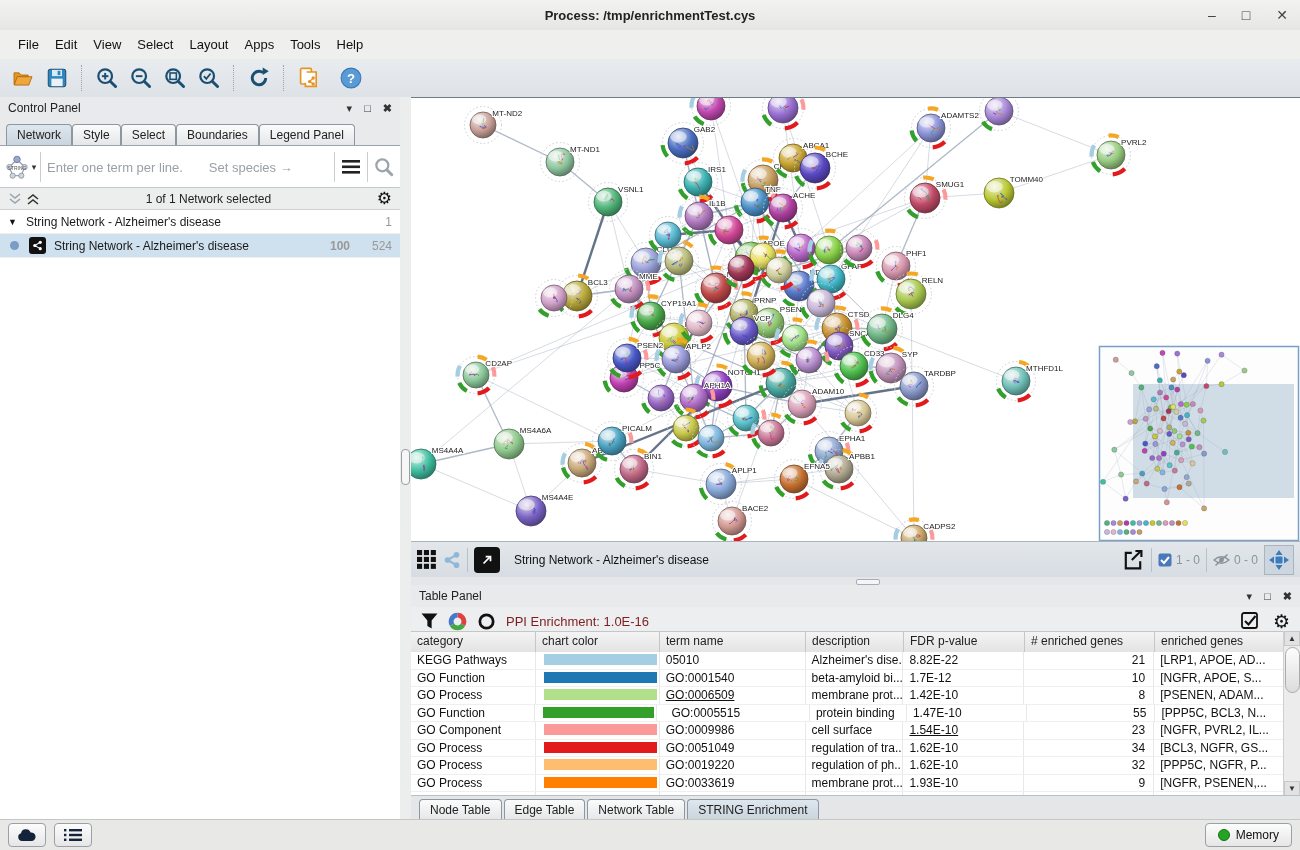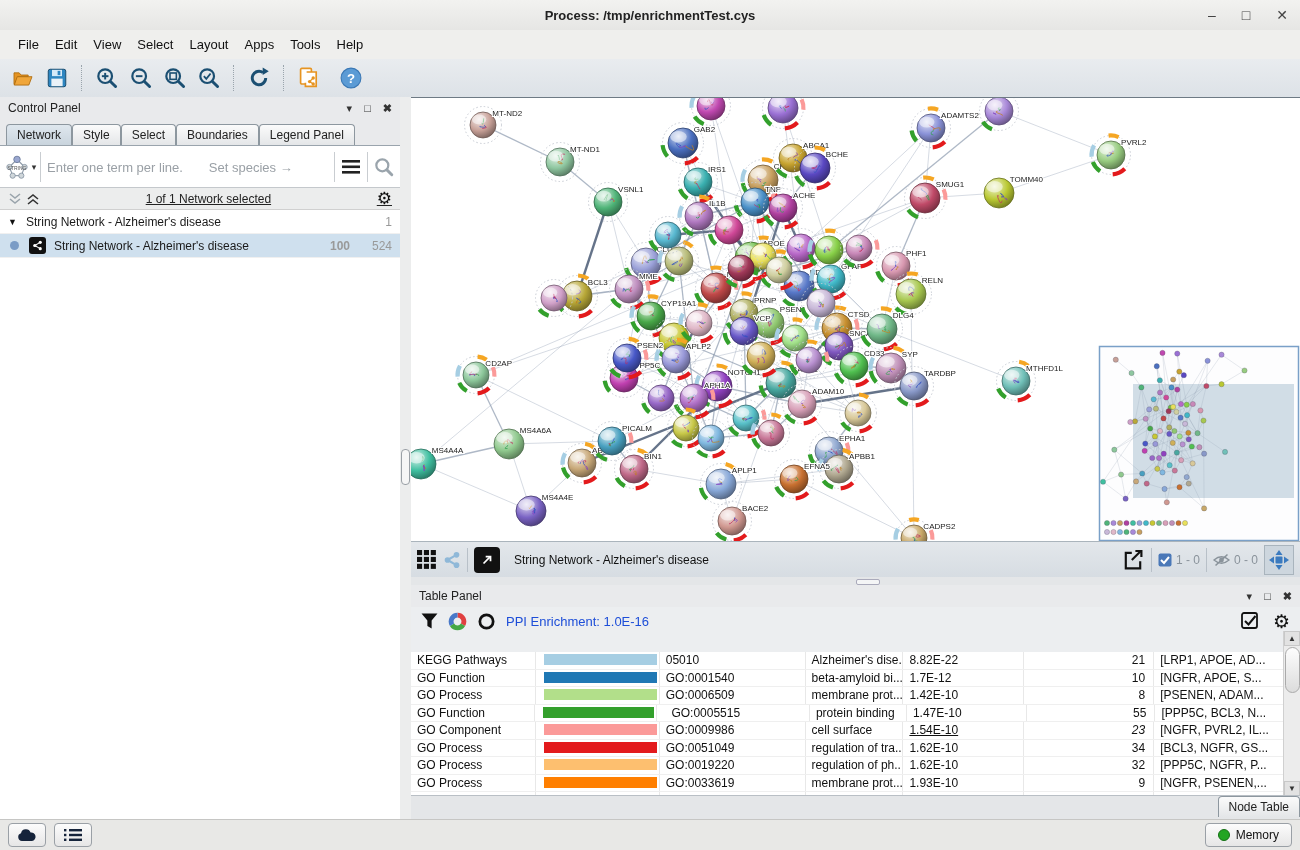--- a/index.html
+++ b/index.html
@@ -33,21 +33,21 @@
   .tab{border:1px solid #8d979f;border-bottom:none;border-radius:4px 4px 0 0;
        background:linear-gradient(#fbfbfb,#e4e6e8);padding:3px 10px;font-size:12px;color:#222;}
   .tab.active{background:linear-gradient(#dfe7ee,#c9d4dd);}
   .stringbar{height:40px;margin:1px 0 0 0;border-bottom:1px solid #c4c8cc;display:flex;align-items:center;background:#fff;}
   .slogo{width:40px;display:flex;align-items:center;justify-content:center;gap:2px;}
   .sinput{flex:1;font-size:13px;color:#9aa0a6;padding-left:6px;display:flex;align-items:center;gap:26px;}
   .sspecies{color:#9aa0a6;}
   .sdiv{width:1px;height:30px;background:#c9cdd1;}
   .sbtn{width:32px;height:34px;display:flex;align-items:center;justify-content:center;}
   .selrow{height:21px;background:#eceded;border-bottom:1px solid #d0d0d0;display:flex;align-items:center;
-          font-size:12px;color:#222;padding:0 8px;text-decoration:underline;}
+          font-size:12px;color:#222;padding:0 8px;}
   .selrow .mid{flex:1;text-align:center;}
   .tree{font-size:12px;}
   .trow{height:23px;display:flex;align-items:center;padding:0 8px;border-bottom:1px solid #f0f0f0;}
   .trow.selected{background:#cfe0ee;}
   .tri{width:18px;font-size:9px;color:#111;}
   .dot{width:9px;height:9px;border-radius:50%;background:#7a9cc6;margin:0 10px 0 2px;}
   .badge{width:17px;height:17px;background:#111;border-radius:3px;display:flex;align-items:center;justify-content:center;margin-right:8px;}
   .tname{color:#1a1a1a;}
   .tcount{margin-left:auto;color:#999;}
   .tcount2{color:#999;width:42px;text-align:right;}
@@ -61,37 +61,37 @@
   .nettoolbar{position:absolute;top:541px;left:411px;right:0;height:36px;background:linear-gradient(#e3e7eb,#d6dce2);
               border-top:1px solid #aab4bc;display:flex;align-items:center;padding:0 6px;gap:6px;}
   .ntitle{font-size:12px;color:#111;margin-left:8px;flex:1;}
   .nsep{width:1px;height:24px;background:#b8c0c8;}
   .counter{font-size:12px;color:#8a939b;display:flex;align-items:center;gap:4px;}
   .blackbtn{width:26px;height:26px;background:#111;border-radius:4px;display:flex;align-items:center;justify-content:center;}
   .compassbox{width:28px;height:28px;background:#cdd6de;border:1px solid #a9b4bd;display:flex;align-items:center;justify-content:center;}
   
   .tpanel{position:absolute;top:585px;left:411px;right:0;bottom:30px;background:#eceef0;}
   .tptool{height:28px;display:flex;align-items:center;gap:10px;padding:0 10px;}
-  .ppitext{font-size:13px;color:#1d4ed8;}
+  .ppitext{font-size:13px;color:#7f1d1d;}
   .tptool .right{margin-left:auto;display:flex;gap:14px;align-items:center;}
   .gear{font-size:17px;color:#111;line-height:1;}
   .tblhead{position:absolute;top:46px;left:0;height:20px;display:flex;background:linear-gradient(#f4f4f4,#e3e3e3);
            border-top:1px solid #c6c6c6;border-bottom:1px solid #b9b9b9;}
   .hcell{font-size:12px;color:#222;padding:2px 0 0 6px;border-right:1px solid #c6c6c6;box-sizing:border-box;}
   .tblrows{position:absolute;top:67px;left:0;right:16px;height:144px;overflow:hidden;background:#0ea5e9;}
   .r{display:flex;height:16.5px;border-bottom:1px solid #efefef;background:#fff;}
   .c{font-size:12px;color:#111;padding-left:6px;border-right:1px solid #e8e8e8;box-sizing:border-box;
      white-space:nowrap;overflow:hidden;line-height:16px;}
   .c.num{text-align:right;padding-right:8px;}
   .cbar{height:11px;margin:2px 2px 0 2px;}
   .vscroll{position:absolute;top:46px;right:0;width:16px;height:165px;background:#ececec;border-left:1px solid #d0d0d0;}
   .varrow{height:15px;display:flex;align-items:center;justify-content:center;font-size:8px;color:#333;background:#e2e2e2;border:1px solid #c8c8c8;box-sizing:border-box;}
   .vknob{position:absolute;top:16px;left:1px;width:13px;height:44px;border-radius:8px;background:linear-gradient(#fdfdfd,#dcdcdc);border:1px solid #aaa;}
   .tbltabs{position:absolute;left:0;right:0;bottom:0;height:24px;background:#e4e6e8;display:flex;align-items:flex-end;
-           padding-left:8px;gap:2px;border-top:1px solid #b9bfc5;flex-direction:column;}
+           padding-left:8px;gap:2px;border-top:1px solid #b9bfc5;}
   
   .statusbar{position:absolute;left:0;right:0;bottom:0;height:30px;background:#e8e8e6;border-top:1px solid #c6c6c4;
              display:flex;align-items:center;padding:0 8px;gap:8px;}
   .sbbtn{width:36px;height:22px;border:1px solid #9aa0a6;border-radius:4px;background:linear-gradient(#fcfcfc,#e6e6e6);
          display:flex;align-items:center;justify-content:center;}
   .membtn{margin-left:auto;height:22px;border:1px solid #9aa0a6;border-radius:4px;background:linear-gradient(#fcfcfc,#e6e6e6);
           display:flex;align-items:center;gap:6px;padding:0 12px;font-size:12px;color:#111;}
   .gdot{width:10px;height:10px;border-radius:50%;background:#23a523;border:1px solid #157015;}
 </style>
 </head>
@@ -2197,20 +2197,29 @@
     </svg>
     <span class="ppitext">PPI Enrichment: 1.0E-16</span>
     <span class="right">
       <svg width="18" height="18" viewBox="0 0 18 18">
         <rect x="1" y="1" width="15" height="15" rx="2" fill="none" stroke="#111" stroke-width="1.8"></rect>
         <path d="M4,9 l3.5,3.5 l7,-8.5" fill="none" stroke="#111" stroke-width="2"></path>
       </svg>
       <span class="gear" style="font-size:19px;">⚙</span>
     </span>
   </div>
+  <div class="tblhead" id="tbl-head">
+      <div class="hcell" style="width: 125px;">category</div>
+      <div class="hcell" style="width: 124px;">chart color</div>
+      <div class="hcell" style="width: 146px;">term name</div>
+      <div class="hcell" style="width: 98px;">description</div>
+      <div class="hcell" style="width: 121px;">FDR p-value</div>
+      <div class="hcell" style="width: 130px;"># enriched genes</div>
+      <div class="hcell" style="width: 130px;">enriched genes</div>
+    </div>
   <div class="tblrows" id="tbl-rows">
       <div class="r">
         <div class="c" style="width: 125px;">KEGG Pathways</div>
         <div class="c" style="width: 124px;">
           <div class="cbar" style="background: rgb(166, 206, 227);"></div>
         </div>
         <div class="c" style="width: 146px;">05010</div>
         <div class="c" style="width: 98px;">Alzheimer's dise...</div>
         <div class="c" style="width: 121px;">8.82E-22</div>
         <div class="c num" style="width: 130px;">21</div>
@@ -2225,21 +2234,21 @@
         <div class="c" style="width: 98px;">beta-amyloid bi...</div>
         <div class="c" style="width: 121px;">1.7E-12</div>
         <div class="c num" style="width: 130px;">10</div>
         <div class="c" style="width: 130px;">[NGFR, APOE, S...</div>
       </div>
       <div class="r">
         <div class="c" style="width: 125px;">GO Process</div>
         <div class="c" style="width: 124px;">
           <div class="cbar" style="background: rgb(178, 223, 138);"></div>
         </div>
-        <div class="c" style="width: 146px;">GO:0006509</div>
+        <div class="c" style="width: 146px; text-decoration: underline;">GO:0006509</div>
         <div class="c" style="width: 98px;">membrane prot...</div>
         <div class="c" style="width: 121px;">1.42E-10</div>
         <div class="c num" style="width: 130px;">8</div>
         <div class="c" style="width: 130px;">[PSENEN, ADAM...</div>
       </div>
       <div class="r">
         <div class="c" style="width: 125px;">GO Function</div>
         <div class="c" style="width: 124px;">
           <div class="cbar" style="background: rgb(51, 160, 44);"></div>
         </div>
@@ -2250,21 +2259,21 @@
         <div class="c" style="width: 130px;">[PPP5C, BCL3, N...</div>
       </div>
       <div class="r">
         <div class="c" style="width: 125px;">GO Component</div>
         <div class="c" style="width: 124px;">
           <div class="cbar" style="background: rgb(251, 154, 153);"></div>
         </div>
         <div class="c" style="width: 146px;">GO:0009986</div>
         <div class="c" style="width: 98px;">cell surface</div>
         <div class="c" style="width: 121px; text-decoration: underline;">1.54E-10</div>
-        <div class="c num" style="width: 130px; font-style: italic;">23</div>
+        <div class="c num" style="width: 130px;">23</div>
         <div class="c" style="width: 130px;">[NGFR, PVRL2, IL...</div>
       </div>
       <div class="r">
         <div class="c" style="width: 125px;">GO Process</div>
         <div class="c" style="width: 124px;">
           <div class="cbar" style="background: rgb(227, 26, 28);"></div>
         </div>
         <div class="c" style="width: 146px;">GO:0051049</div>
         <div class="c" style="width: 98px;">regulation of tra...</div>
         <div class="c" style="width: 121px;">1.62E-10</div>

